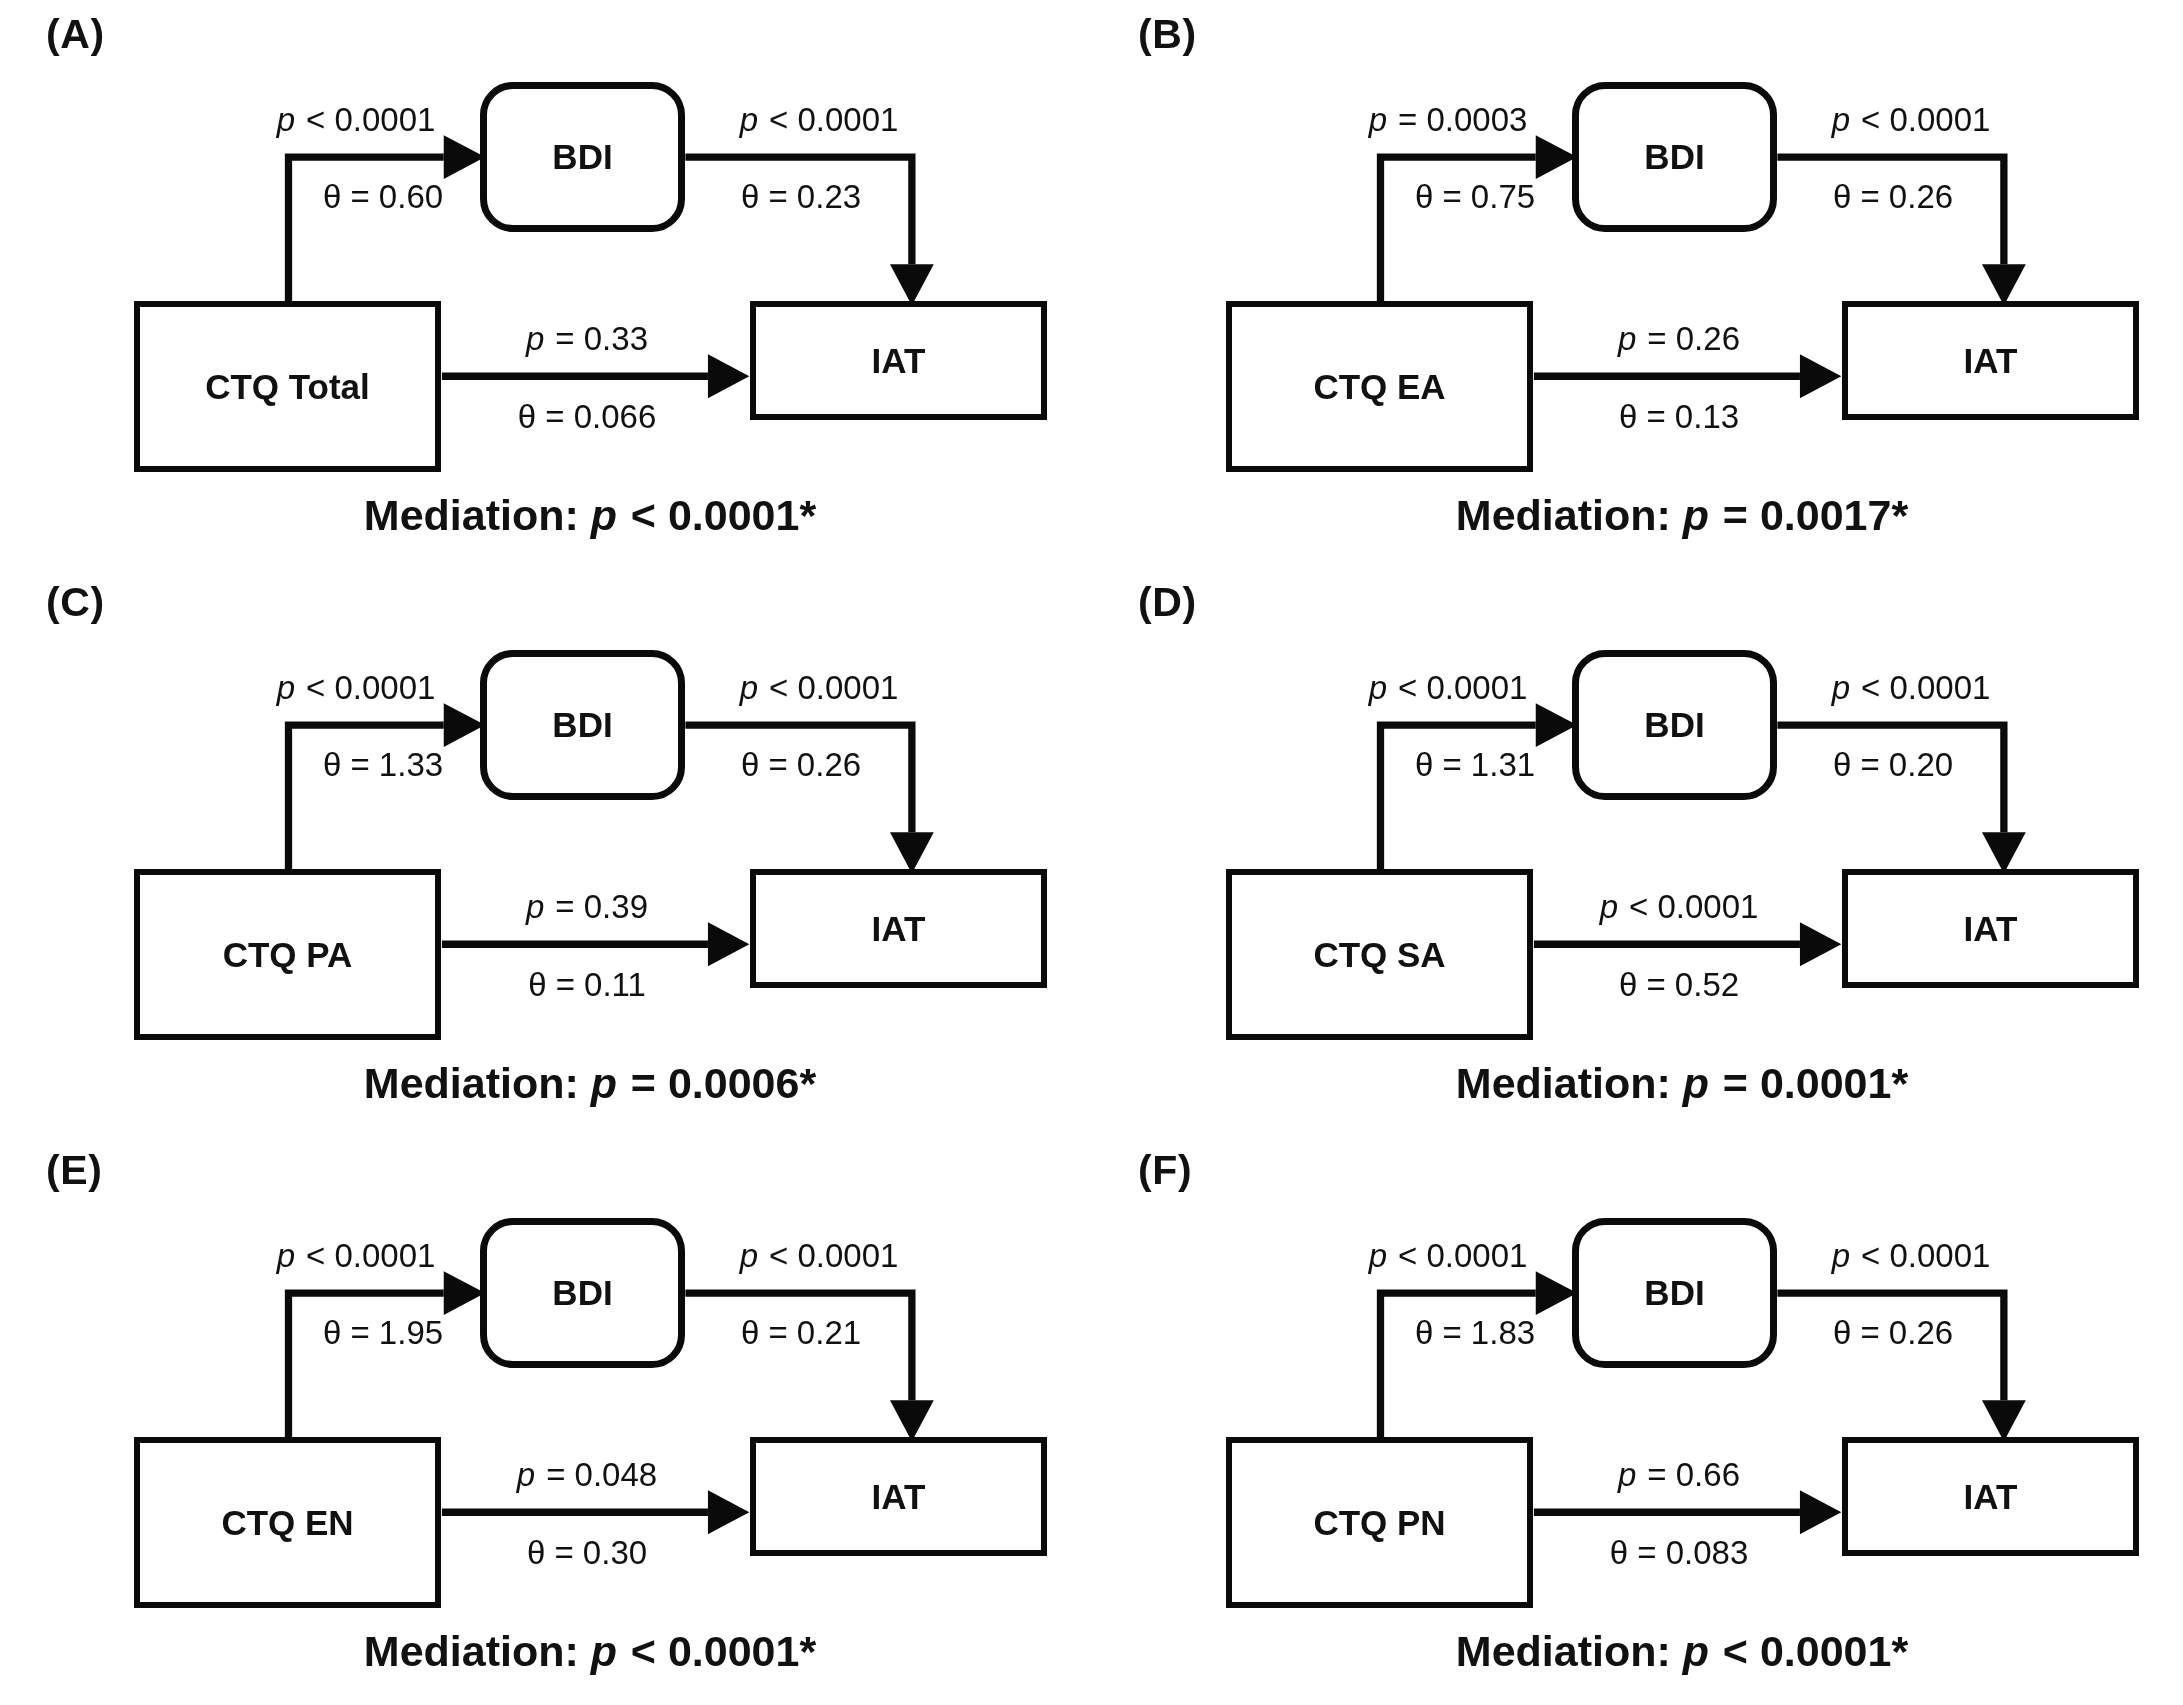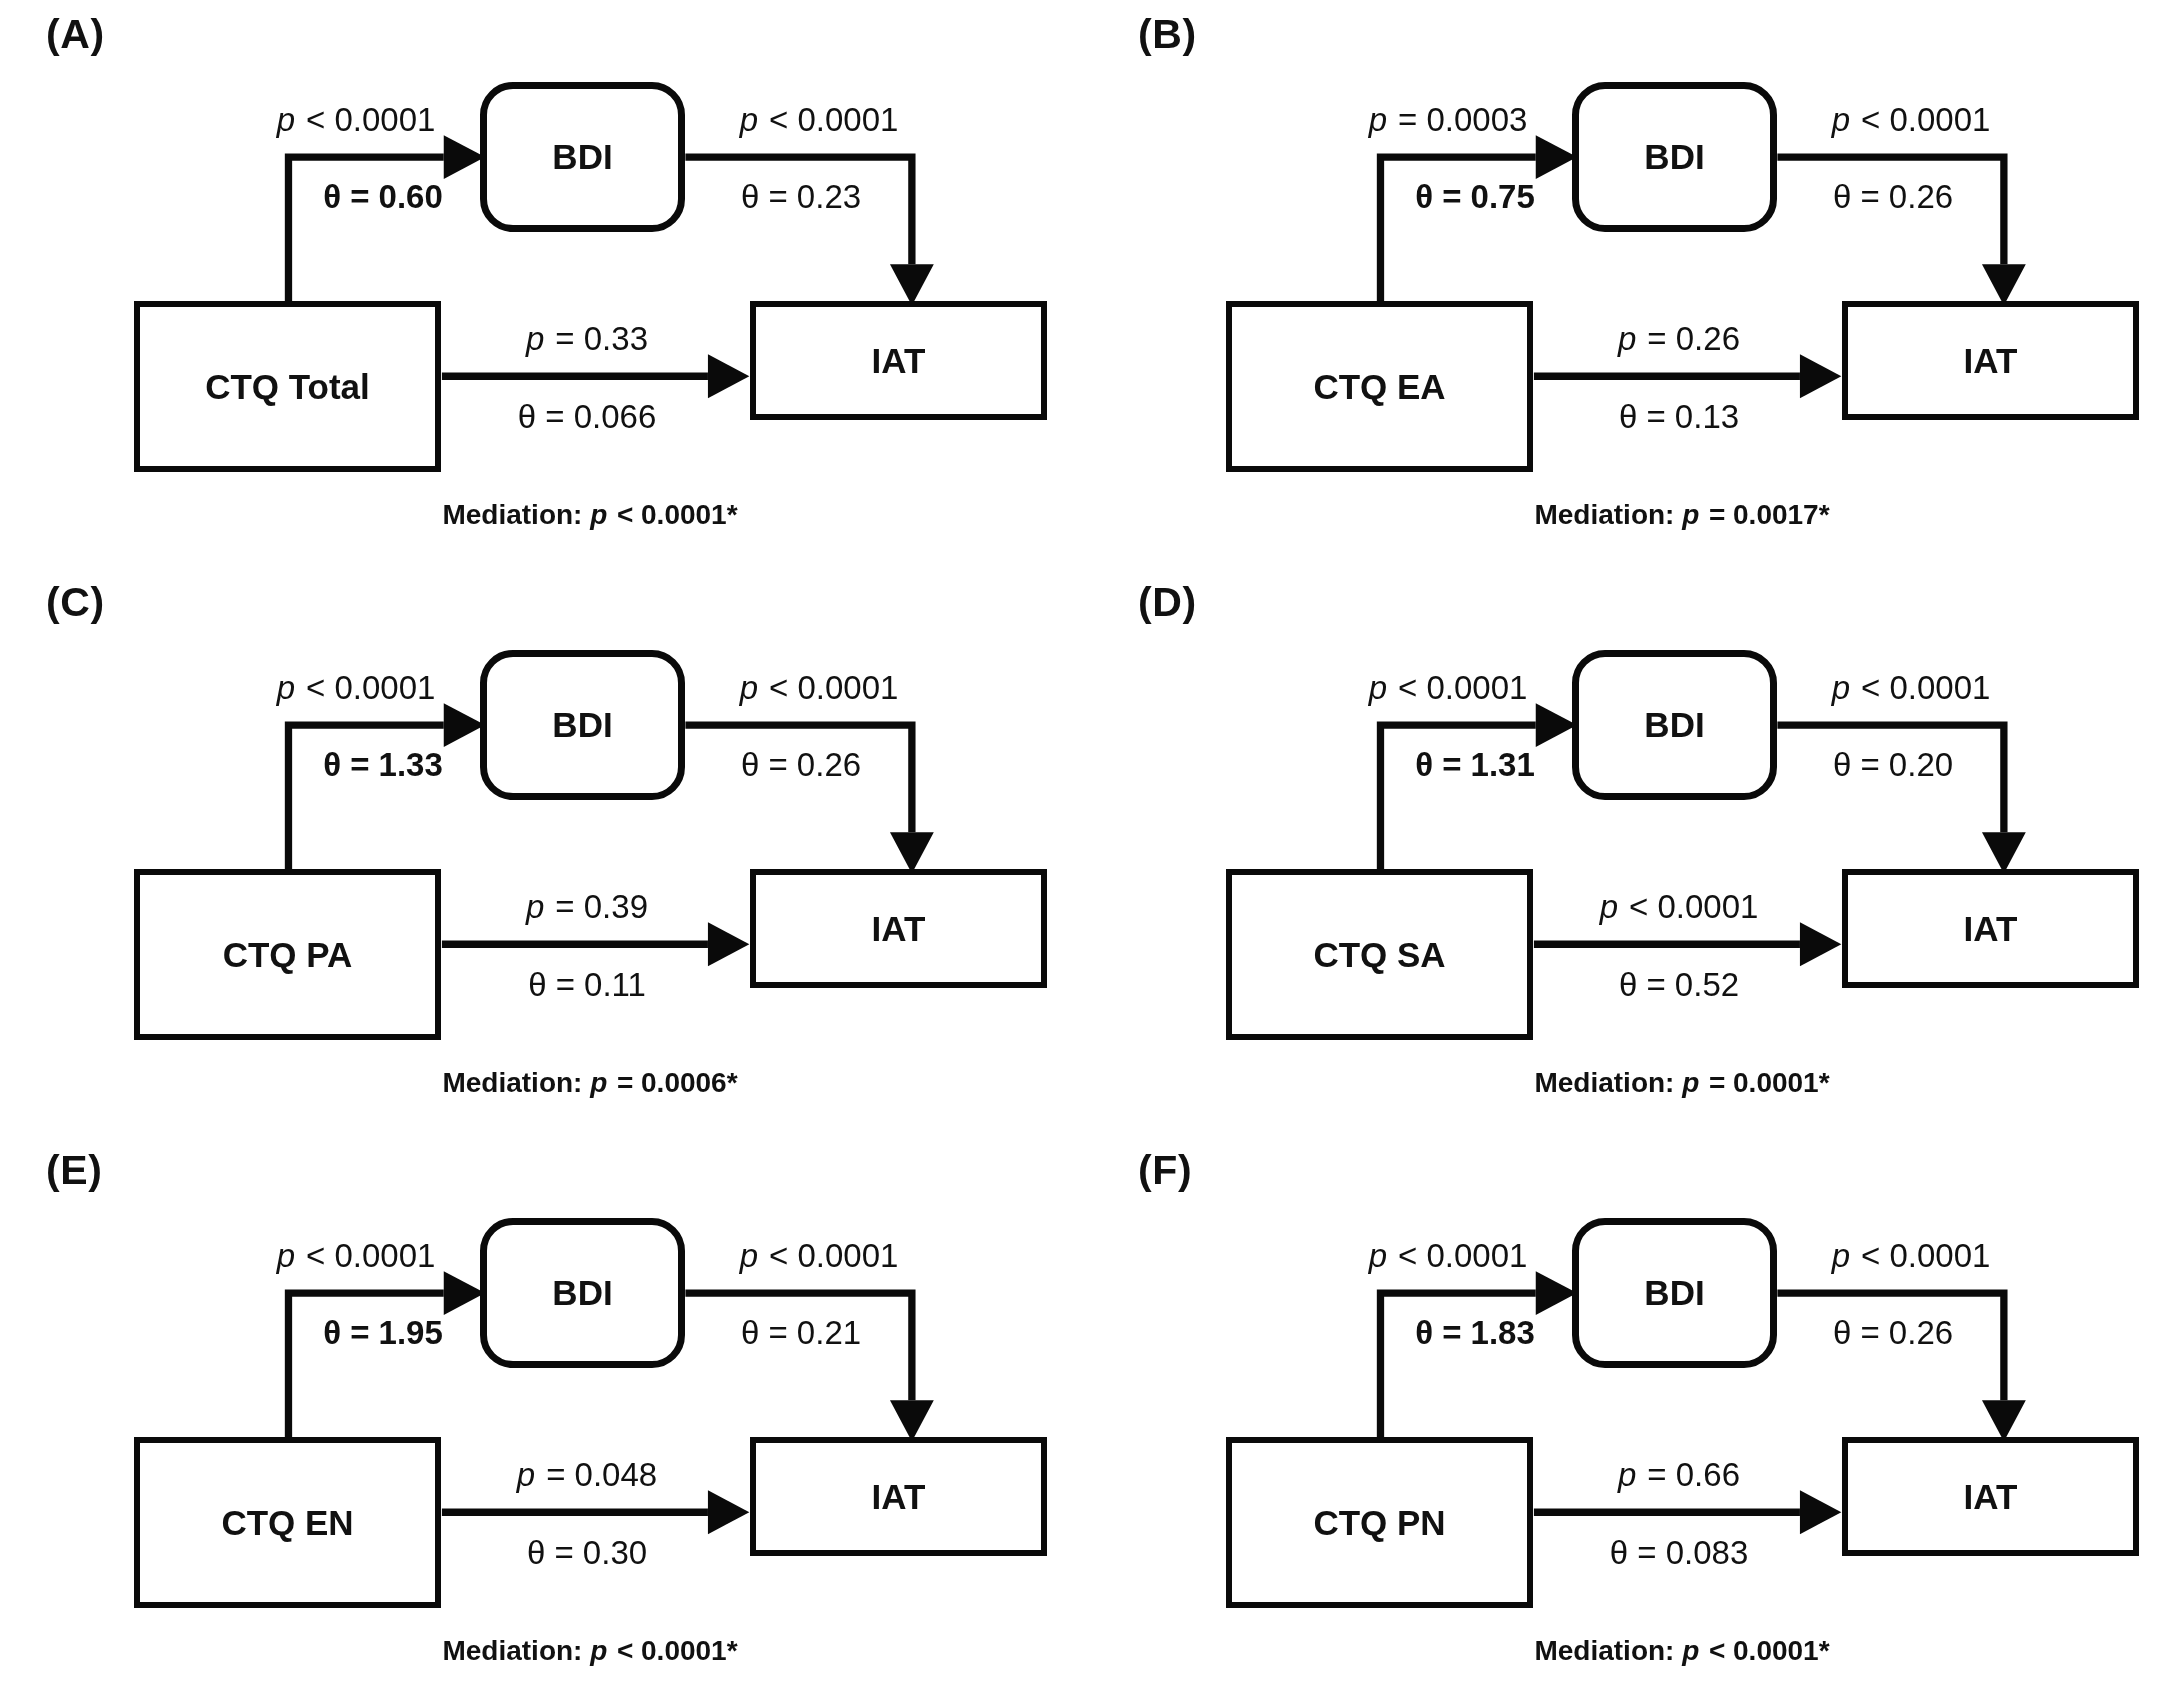--- a/index.html
+++ b/index.html
@@ -22,29 +22,29 @@
     font-size:35px; font-weight:bold; white-space:nowrap;
   }
   .mediator  { left:480px;  top:82px; width:205px; height:150px; border-radius:33px; border-width:7.3px; }
   .predictor { left:134px;  top:301px; width:307px; height:171px; }
   .outcome   { left:750px; top:301px; width:297px; height:119px; }
   .elabel {
     position:absolute; transform:translate(-50%,-50%);
     font-size:33px; white-space:nowrap;
   }
   .a-p { left:356px;  top:120px; }
-  .a-t { left:383px;  top:197px;font-weight:bold; }
+  .a-t { left:383px;  top:197px; }
   .b-p { left:819px; top:120px; }
   .b-t { left:801px; top:197px; }
   .c-p { left:587px;  top:339px; }
   .c-t { left:587px;  top:417px; }
   .psym { font-style:italic; padding-right:1.8px; }
   .mediation {
     position:absolute; left:590px; top:515px; transform:translate(-50%,-50%);
-    font-size:28px; font-weight:bold; white-space:nowrap;
+    font-size:43px; font-weight:bold; white-space:nowrap;
   }
 </style>
 </head>
 <body>
 
 <div class="figure">
 
   <section class="panel">
     <svg class="arrows" viewBox="0 0 1792 933">
       <path d="M473 500 L473 258 L728 258"></path>

